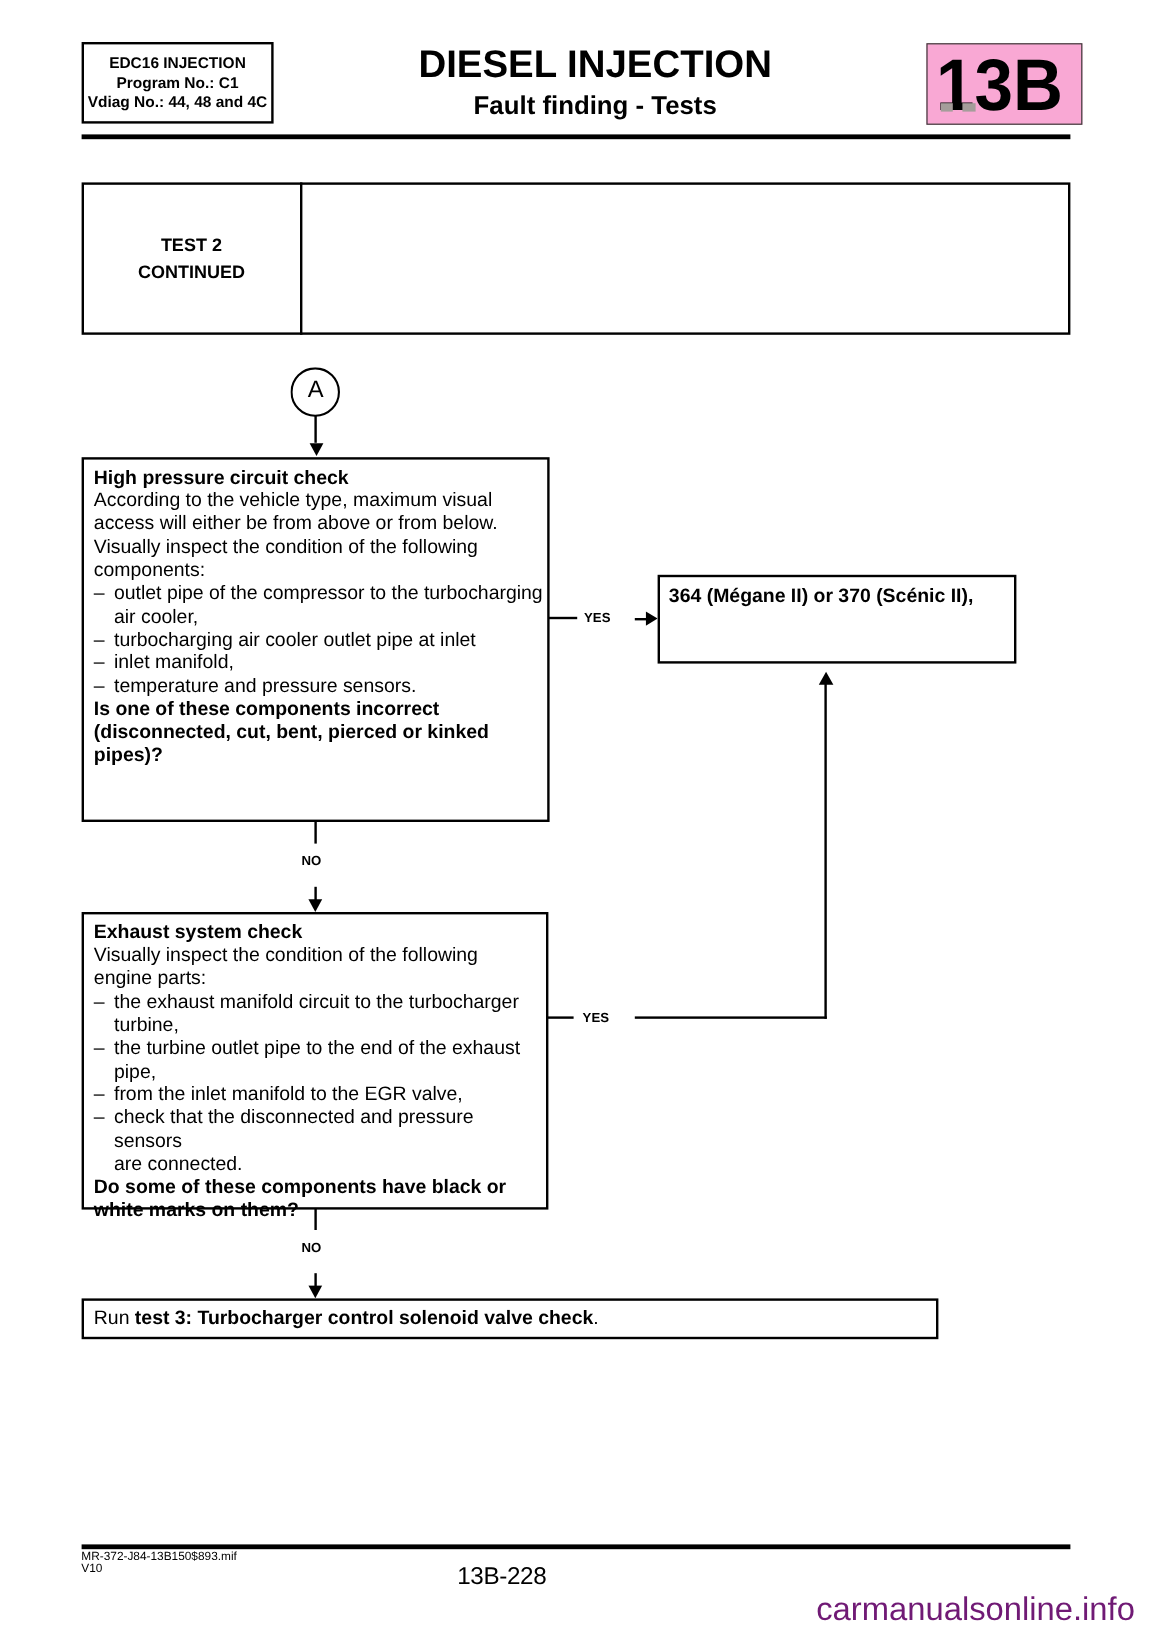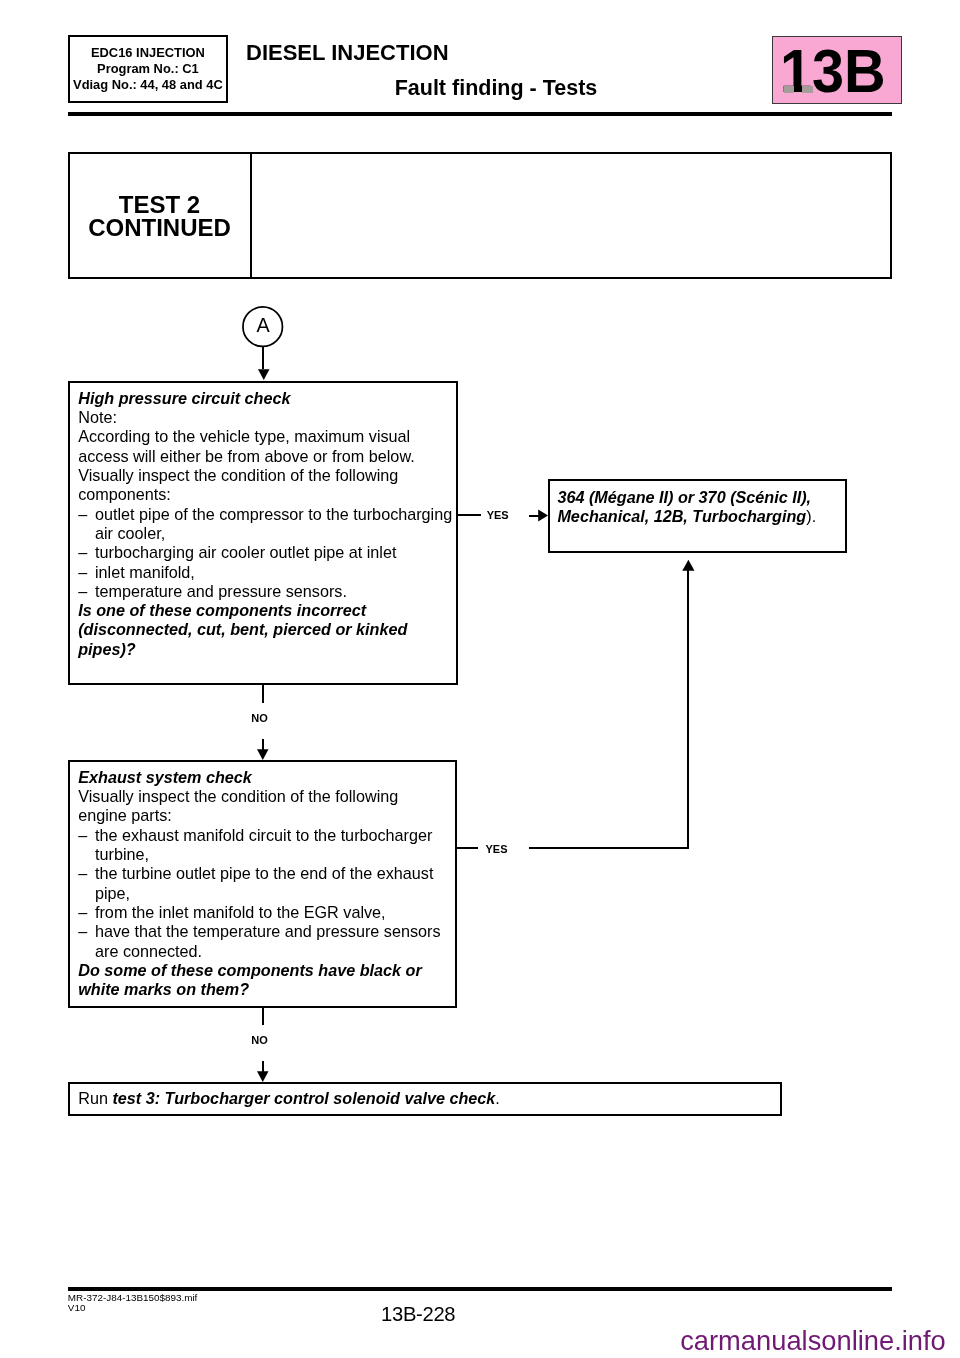--- a/index.html
+++ b/index.html
@@ -11,22 +11,22 @@
   .page { position:absolute; left:0; top:0; width:960px; height:1358px; }
 
   
   .hdr-box {
     position:absolute; left:67.9px; top:34.8px; width:160px; height:68.4px;
     border:2px solid #000; box-sizing:border-box;
     display:flex; flex-direction:column; align-items:center; justify-content:center;
   }
   .hdr-box div { font-size:12.9px; font-weight:bold; line-height:15.8px; white-space:nowrap; }
   .hdr-title {
-    position:absolute; left:246px; top:39px; width:500px; 
-    font-size:22px; font-weight:bold; line-height:28px; white-space:nowrap;
+    position:absolute; left:246px; top:39px; width:500px; text-align:center;
+    font-size:32px; font-weight:bold; line-height:28px; white-space:nowrap;
   }
   .hdr-sub {
     position:absolute; left:246px; top:76.5px; width:500px; text-align:center;
     font-size:21.5px; font-weight:bold; line-height:23px; white-space:nowrap;
   }
   .hdr-code {
     position:absolute; left:772px; top:36px; width:130px; height:68px;
     background:#f9a8d4; border:1px solid #3c3a39; box-sizing:border-box;
     overflow:hidden;
   }
@@ -40,30 +40,30 @@
   
   .ftr-rule { position:absolute; left:67.5px; top:1287.4px; width:824.3px; height:3.6px; background:#000; }
   .ftr-file { position:absolute; left:67.8px; top:1292.8px; font-size:9.9px; line-height:10.6px; white-space:nowrap; }
   .ftr-page { position:absolute; left:0; top:1302.6px; width:836px; text-align:center; font-size:20.2px; line-height:22px; letter-spacing:-0.3px; text-indent:0.3px; }
   .wm { position:absolute; left:680.2px; top:1325.8px; font-size:27.3px; line-height:30px; color:#701a75; white-space:nowrap; }
 
   
   .box { position:absolute; border:2px solid #000; box-sizing:border-box; background:#fff; }
   .vline { position:absolute; background:#000; width:2px; }
   .hline { position:absolute; background:#000; height:2px; }
-  .bold { font-weight:bold;font-style:italic; }
+  .bold { font-weight:bold; }
   .lbl { position:absolute; font-size:11px; font-weight:bold; line-height:17px; white-space:nowrap; }
   .arrow { position:absolute; }
 
   
   #test-hdr { left:68px; top:152.4px; width:823.8px; height:126.4px; }
   #test-hdr-div { position:absolute; left:250.3px; top:152.4px; width:2px; height:126.4px; background:#000; }
   #test-hdr-label {
     position:absolute; left:68px; top:192.7px; width:183px; text-align:center;
-    font-size:24px; font-weight:bold; line-height:23.4px; white-space:pre;
+    font-size:15px; font-weight:bold; line-height:23.4px; white-space:pre;
   }
 
   
   #conn-a {
     position:absolute; left:242.3px; top:305.6px; width:41.4px; height:41.4px;
     display:flex; align-items:center; justify-content:center;
   }
   #conn-a svg { position:absolute; left:0; top:0; }
   #conn-a span { font-size:19.8px; line-height:19.8px; position:relative; top:-0.9px; }
 
@@ -109,21 +109,20 @@
   </div>
 
   <div class="vline" style="left:262.3px; top:346.3px; height:23.2px;"></div>
   <svg class="arrow" width="14" height="12" style="left:256.5px; top:368.7px;" viewBox="0 0 14 12">
     <path d="M1 0.3 L12.5 0.3 L6.75 10.9 Z" fill="#000"></path>
   </svg>
 
   <div class="box" id="box1">
     <div class="boxtext" style="left:8.2px; top:5.7px; width:376px;">
       <div class="bold">High pressure circuit check</div>
-      <div>Note:</div>
       <div>According to the vehicle type, maximum visual</div>
       <div>access will either be from above or from below.</div>
       <div>Visually inspect the condition of the following</div>
       <div>components:</div>
       <div class="li">
           <span class="dash">–</span>
           <div>outlet pipe of the compressor to the turbocharging</div>
           <div>air cooler,</div>
         </div>
       <div class="li">
@@ -147,21 +146,20 @@
   <div class="hline" style="left:457px; top:514.3px; width:24.4px;"></div>
   <div class="lbl" style="left:486.7px; top:507.2px;">YES</div>
   <div class="hline" style="left:529.3px; top:514.5px; width:11px;"></div>
   <svg class="arrow" width="12" height="14" style="left:538px; top:508.7px;" viewBox="0 0 12 14">
     <path d="M0.2 0.5 L0.2 12.5 L10 6.5 Z" fill="#000"></path>
   </svg>
 
   <div class="box" id="boxr">
     <div class="boxtext" style="left:7.4px; top:6.5px; width:290px;">
         <div><span class="bold">364 (Mégane II) or 370 (Scénic II),</span></div>
-        <div><span class="bold">Mechanical, 12B, Turbocharging</span><span>).</span></div>
       </div>
   </div>
 
   <div class="vline" style="left:262.1px; top:684.6px; height:18px;"></div>
   <div class="lbl" style="left:251.3px; top:709.5px;">NO</div>
   <div class="vline" style="left:262.1px; top:738.9px; height:12px;"></div>
   <svg class="arrow" width="14" height="12" style="left:256px; top:749.3px;" viewBox="0 0 14 12">
     <path d="M1 0.3 L12.5 0.3 L6.75 10.9 Z" fill="#000"></path>
   </svg>
 
@@ -179,21 +177,21 @@
           <span class="dash">–</span>
           <div>the turbine outlet pipe to the end of the exhaust</div>
           <div>pipe,</div>
         </div>
       <div class="li">
           <span class="dash">–</span>
           <div>from the inlet manifold to the EGR valve,</div>
         </div>
       <div class="li">
           <span class="dash">–</span>
-          <div>have that the temperature and pressure sensors</div>
+          <div>check that the disconnected and pressure sensors</div>
           <div>are connected.</div>
         </div>
       <div class="bold">Do some of these components have black or</div>
       <div class="bold">white marks on them?</div>
     </div>
   </div>
 
   <div class="hline" style="left:456px; top:846.9px; width:22.2px;"></div>
   <div class="lbl" style="left:485.5px; top:840.8px;">YES</div>
   <div class="hline" style="left:529.3px; top:847px; width:160px;"></div>

